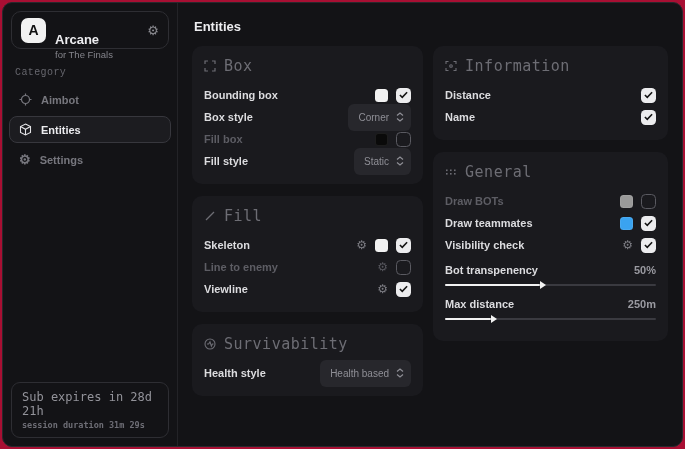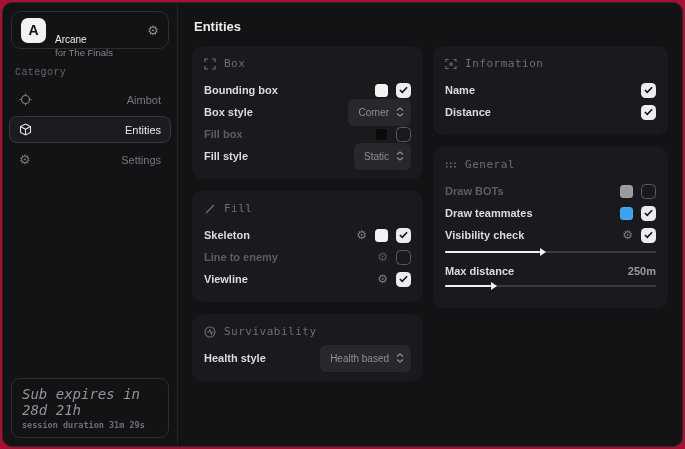--- a/index.html
+++ b/index.html
@@ -12,46 +12,46 @@
   }
   
   .sidebar { width:175px; flex:0 0 175px; border-right:1px solid #232327; display:flex; flex-direction:column; }
   .brand-card {
     margin:8px; border:1px solid #2e2e33; border-radius:10px;
     padding:6px 9px; display:flex; align-items:center; gap:9px; height:38px;
   }
   .logo { width:25px; height:25px; border-radius:7px; background:#f2f2f2; color:#111;
     font-weight:bold; font-size:14px; display:flex; align-items:center; justify-content:center; }
   .brand-text { flex:1; line-height:1.25; }
-  .brand-name { font-size:10px; font-weight:normal; color:#ededf0;margin-top:33px; }
+  .brand-name { font-size:13px; font-weight:bold; color:#ededf0;margin-top:33px; }
   .brand-sub { font-size:9.5px; color:#85858c; }
   .icon { display:inline-flex; align-items:center; justify-content:center; }
   .gear-glyph { font-size:13px; color:#8a8a90; line-height:1; }
   .category { font-family:Liberation Mono, monospace; font-size:10px; color:#66666d;
     margin:10px 12px 8px 12px; letter-spacing:.4px; }
   .nav { display:flex; flex-direction:column; gap:3px; }
   .nav-item { display:flex; align-items:center; gap:9px; height:27px; margin:0 6px;
     padding:0 9px; border:1px solid transparent; border-radius:8px;
-    font-size:11px; font-weight:400; color:#77777e; cursor:pointer;justify-content:space-between; }
+    font-size:11px; font-weight:700; color:#77777e; cursor:pointer; }
   .nav-item svg, .nav-item .gear-glyph { color:#77777e; }
   .nav-item.active { background:#1c1c20; border-color:#37373d; color:#ebebee; }
   .nav-item.active svg { color:#e3e3e6; }
   .sub-card { margin:auto 8px 8px 8px; border:1px solid #2e2e33; border-radius:9px; padding:7px 10px; }
-  .sub-line1 { font-family:"DejaVu Sans Mono", monospace; font-size:14px; color:#93939a;font-style:italic; }
+  .sub-line1 { font-family:"DejaVu Sans Mono", monospace; font-size:12px; color:#93939a; }
   .sub-line2 { font-family:"DejaVu Sans Mono", monospace; font-size:8.5px; font-weight:bold; color:#6e6e76; margin-top:2px; }
   
   .main { flex:1; padding:12px 14px; overflow:hidden; }
   .page-title { font-size:13px; font-weight:bold; color:#ededf0; margin:4px 0 12px 2px; }
   .columns { display:flex; gap:10px; align-items:flex-start; }
   .col { display:flex; flex-direction:column; gap:12px; }
   .col-left { width:238px; }
   .col-right { width:242px; }
   .panel { background:#1a1a1e; border-radius:10px; padding:11px 12px 12px 12px; width:100%; }
   .panel-header { display:flex; align-items:center; gap:8px; margin-bottom:9px;
-    font-family:"DejaVu Sans Mono", monospace; font-size:11px; color:#6d6d74; letter-spacing:.5px; }
+    font-family:"DejaVu Sans Mono", monospace; font-size:15px; color:#6d6d74; letter-spacing:.5px; }
   .panel-header svg { color:#6d6d74; }
   .row { display:flex; align-items:center; justify-content:space-between; height:22px; }
   .row-label { font-size:11px; font-weight:600; color:#dcdcdf; }
   .row.disabled .row-label { color:#5d5d64; }
   .controls { display:flex; align-items:center; gap:8px; }
   .swatch { width:13px; height:13px; border-radius:3.5px; border:1px solid rgba(255,255,255,.08); cursor:pointer; }
   .checkbox { width:15px; height:15px; border-radius:4.5px; cursor:pointer;
     display:flex; align-items:center; justify-content:center; }
   .checkbox.checked { background:#ececee; }
   .checkbox.unchecked { background:transparent; border:1.5px solid #94949a; }
@@ -249,31 +249,31 @@
           <div class="panel-header">
             <span class="icon">
               <svg width="12" height="12" viewBox="0 0 12 12" fill="none" stroke="currentColor" stroke-width="1.1">
                 <path d="M1 4V1.5h2.5M8.5 1.5H11V4M11 8v2.5H8.5M3.5 10.5H1V8"></path>
                   <circle cx="6" cy="6" r="1.3"></circle>
               </svg>
             </span>
             <span>Information</span>
           </div>
           <div class="row">
+            <span class="row-label">Distance</span>
+            <span class="controls">
+              <span class="checkbox checked">
+                <svg width="9" height="8" viewBox="0 0 10 8" fill="none">
+                    <path d="M1 4 L3.6 6.5 L9 1" stroke="#141414" stroke-width="1.8"></path>
+                  </svg>
+              </span>
+            </span>
+          </div>
+          <div class="row">
             <span class="row-label">Name</span>
-            <span class="controls">
-              <span class="checkbox checked">
-                <svg width="9" height="8" viewBox="0 0 10 8" fill="none">
-                    <path d="M1 4 L3.6 6.5 L9 1" stroke="#141414" stroke-width="1.8"></path>
-                  </svg>
-              </span>
-            </span>
-          </div>
-          <div class="row">
-            <span class="row-label">Distance</span>
             <span class="controls">
               <span class="checkbox checked">
                 <svg width="9" height="8" viewBox="0 0 10 8" fill="none">
                     <path d="M1 4 L3.6 6.5 L9 1" stroke="#141414" stroke-width="1.8"></path>
                   </svg>
               </span>
             </span>
           </div>
         </div>
 
@@ -315,20 +315,24 @@
               <span class="mini-gear">⚙</span>
               <span class="checkbox checked">
                 <svg width="9" height="8" viewBox="0 0 10 8" fill="none">
                     <path d="M1 4 L3.6 6.5 L9 1" stroke="#141414" stroke-width="1.8"></path>
                   </svg>
               </span>
             </span>
           </div>
 
           <div class="slider-group">
+            <div class="slider-head">
+              <span class="row-label">Bot transpenency</span>
+              <span class="slider-value">50%</span>
+            </div>
             <div class="slider-track">
               <div class="slider-fill" style="width: 45%;">
                 <div class="slider-thumb"></div>
               </div>
             </div>
           </div>
 
           <div class="slider-group">
             <div class="slider-head">
               <span class="row-label">Max distance</span>

